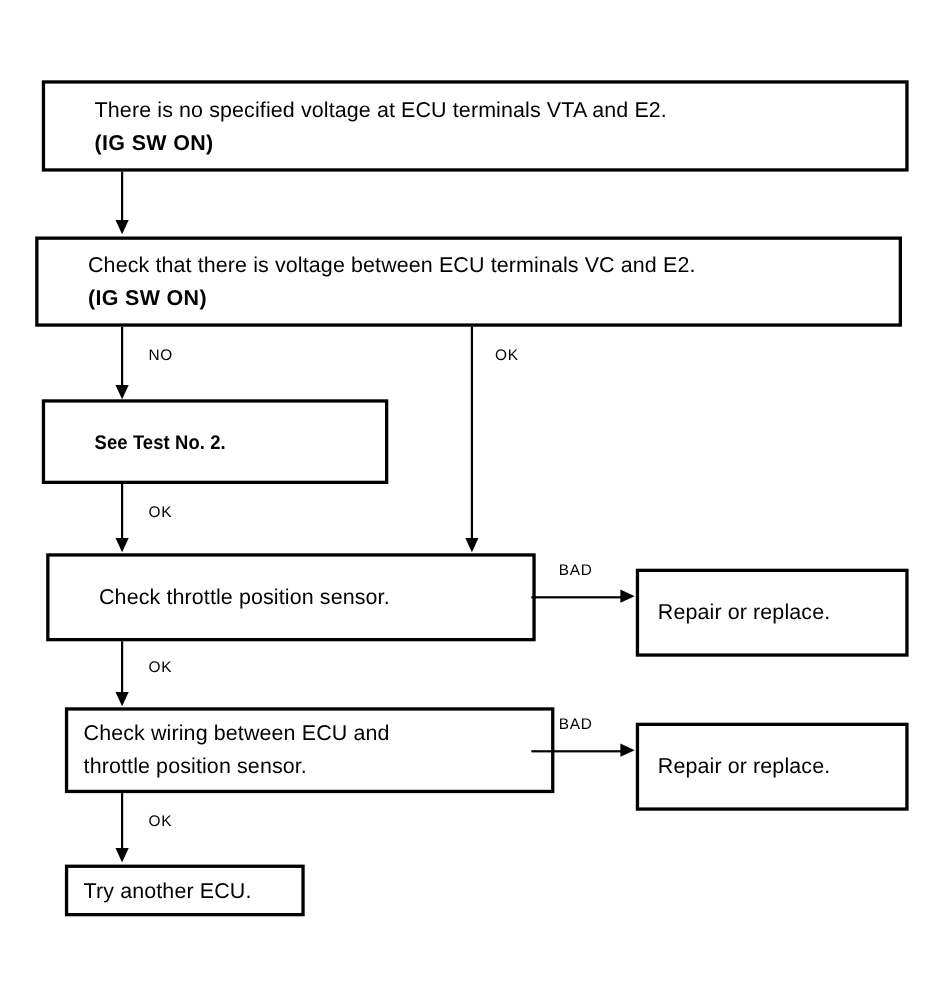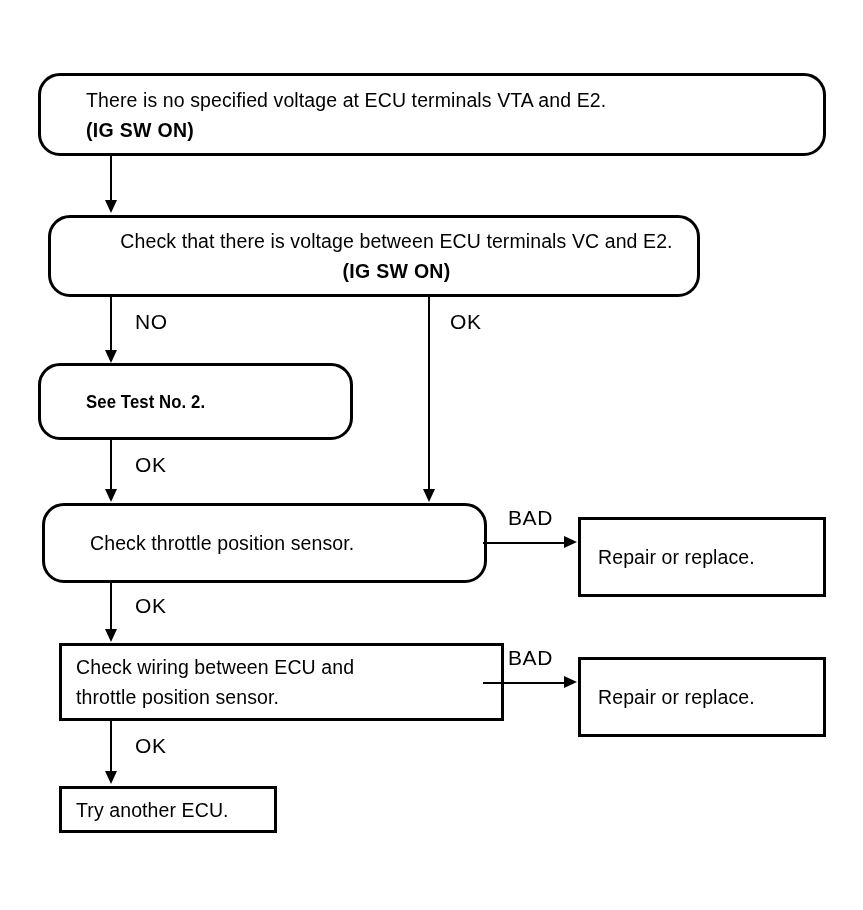--- a/index.html
+++ b/index.html
@@ -29,21 +29,21 @@
   .box .line {
     font-size: 19.5px;
     line-height: 30px;
     white-space: nowrap;
     letter-spacing: 0.1px;
   }
   .box .line.bold {
     font-weight: bold;
     letter-spacing: 0.3px;
   }
-  .box.pad-lg { padding-left: 45px; border-radius: 22px; }
+  .box.pad-lg { padding-left: 45px; }
   .box.pad-md { padding-left: 17px; margin-top: 16px; }
   .box.pad-sm { padding-left: 14px; margin-left: 21px; }
 
   .box.condensed .line {
     font-weight: bold;
     font-size: 18px;
     font-family: "Liberation Sans Narrow", "Liberation Sans", sans-serif;
     transform: scaleX(0.93);
     transform-origin: left center;
   }
@@ -70,21 +70,21 @@
   .arrow-right {
     position: absolute;
     width: 0;
     height: 0;
     border-top: 6px solid transparent;
     border-bottom: 6px solid transparent;
     border-left: 13px solid #000000;
   }
   .edge-label {
     position: absolute;
-    font-size: 21px;
+    font-size: 14px;
     line-height: 20px;
     white-space: nowrap;
     letter-spacing: 0.6px;
   }
   .code {
     position: absolute;
     font-family: "Liberation Mono", "DejaVu Sans Mono", monospace;
     font-size: 24px;
     letter-spacing: 4px;
     white-space: nowrap;
@@ -96,21 +96,21 @@
 <div id="page">
 
   <div class="box pad-lg" style="left:38px; top:73px; width:788px; height:83px;">
     <div class="line">There is no specified voltage at ECU terminals VTA and E2.</div>
     <div class="line bold">(IG SW ON)</div>
   </div>
 
   <div class="vline" style="left:110px; top:156px; height:47px;"></div>
   <div class="arrow-down" style="left:105px; top:200px;"></div>
 
-  <div class="box pad-lg" style="left:48px; top:215px; width:652px; height:82px;align-items:center;">
+  <div class="box pad-lg" style="left:32px; top:215px; width:788px; height:82px;">
     <div class="line">Check that there is voltage between ECU terminals VC and E2.</div>
     <div class="line bold">(IG SW ON)</div>
   </div>
 
   <div class="vline" style="left:110px; top:297px; height:55px;"></div>
   <div class="arrow-down" style="left:105px; top:350px;"></div>
   <div class="edge-label" style="left:135px; top:312px;">NO</div>
 
   <div class="vline" style="left:428px; top:297px; height:195px;"></div>
   <div class="arrow-down" style="left:423px; top:489px;"></div>

